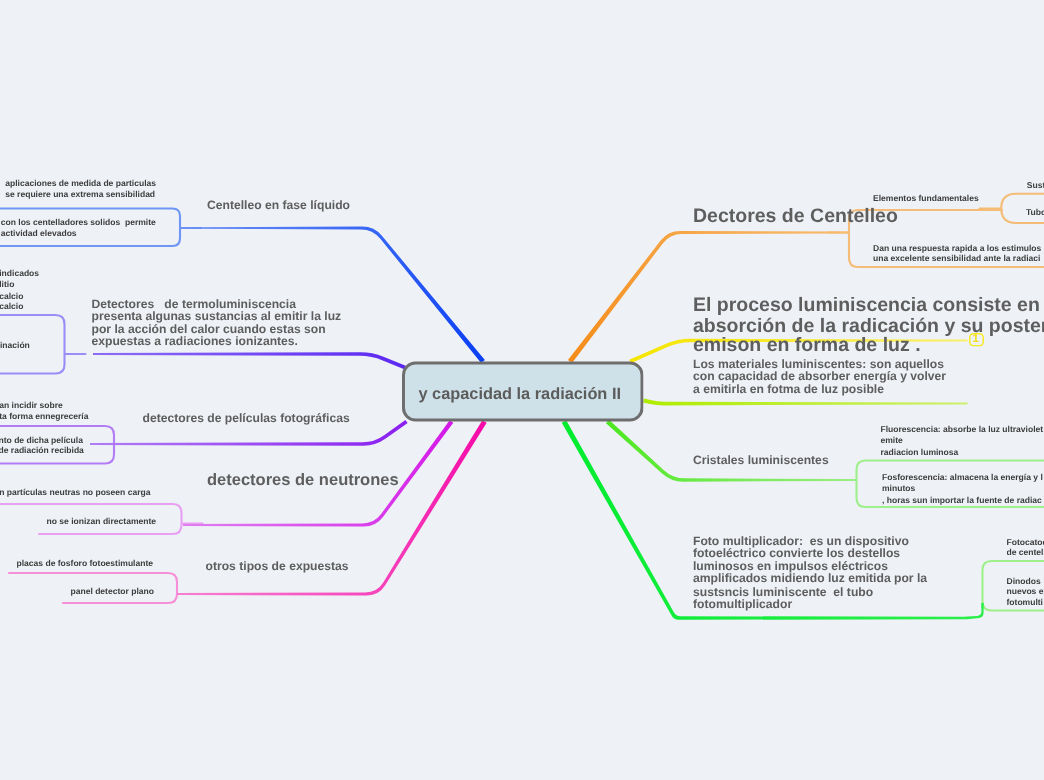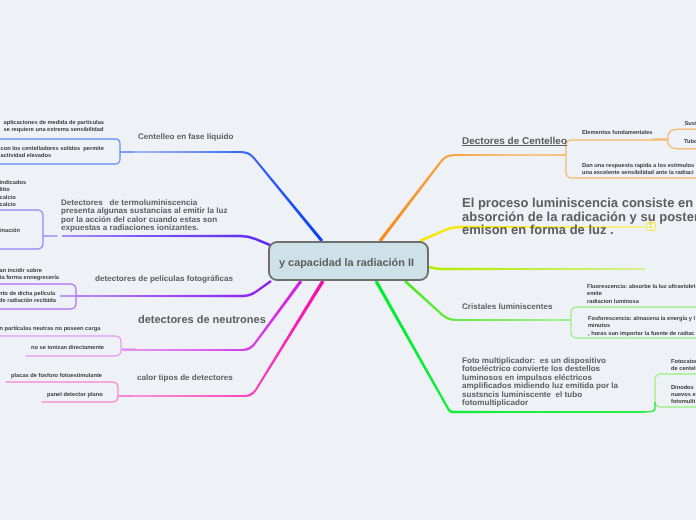--- a/index.html
+++ b/index.html
@@ -99,33 +99,36 @@
 calcio</div>
 <div class="leaf" style="left:-3.5px;top:228px;">binación</div>
 <div class="branch" style="left:95px;top:275px;font-size:8.1px;line-height:1.05;">detectores de películas fotográficas</div>
 <div class="leaf" style="left:-0.5px;top:268px;">an incidir sobre
 ta forma ennegrecería</div>
 <div class="leaf" style="left:-1px;top:291px;">nto de dicha película
 de radiación recibida</div>
 <div class="branch" style="left:138px;top:315px;font-size:11px;line-height:1.05;">detectores de neutrones</div>
 <div class="leaf" style="left:-4px;top:326px;">on partículas neutras no poseen carga</div>
 <div class="leaf" style="left:31px;top:345px;">no se ionizan directamente</div>
-<div class="branch" style="left:137px;top:374px;font-size:8.1px;line-height:1.05;">calor tipos de detectores</div>
+<div class="branch" style="left:137px;top:374px;font-size:8.1px;line-height:1.05;">otros tipos de expuestas</div>
 <div class="leaf" style="left:11px;top:373px;">placas de fosforo fotoestimulante</div>
 <div class="leaf" style="left:47px;top:392px;">panel detector plano</div>
-<div class="branch" style="left:462px;top:137px;font-size:10px;line-height:1.05;text-decoration:underline;">Dectores de Centelleo</div>
+<div class="branch" style="left:462px;top:137px;font-size:13px;line-height:1.05;">Dectores de Centelleo</div>
 <div class="leaf" style="left:582px;top:129.5px;">Elementos fundamentales</div>
 <div class="leaf" style="left:582px;top:162.5px;">Dan una respuesta rapida a los estimulos
 una excelente sensibilidad ante la radiaci</div>
 <div class="leaf" style="left:684.5px;top:120.5px;">Sust</div>
 <div class="leaf" style="left:684px;top:139px;">Tubo</div>
 <div class="branch" style="left:462px;top:196px;font-size:13px;line-height:1.05;">El proceso luminiscencia consiste en la
 absorción de la radicación y su posterior
 emison en forma de luz .</div>
 <div class="badge" style="left:645.5px;top:221.5px;width:10px;height:9.5px;padding-bottom:0.5px;">1</div>
+<div class="branch" style="left:462px;top:239px;font-size:8.1px;line-height:1.05;">Los materiales luminiscentes: son aquellos
+con capacidad de absorber energía y volver
+a emitirla en fotma de luz posible</div>
 <div class="branch" style="left:462px;top:303px;font-size:8.1px;line-height:1.05;">Cristales luminiscentes</div>
 <div class="leaf" style="left:587px;top:284px;">Fluorescencia: absorbe la luz ultraviolet
 emite
 radiacion luminosa</div>
 <div class="leaf" style="left:588px;top:316px;">Fosforescencia: almacena la energía y l
 minutos
 , horas sun importar la fuente de radiac</div>
 <div class="branch" style="left:462px;top:357px;font-size:8.1px;line-height:1.05;">Foto multiplicador:  es un dispositivo
 fotoeléctrico convierte los destellos
 luminosos en impulsos eléctricos

